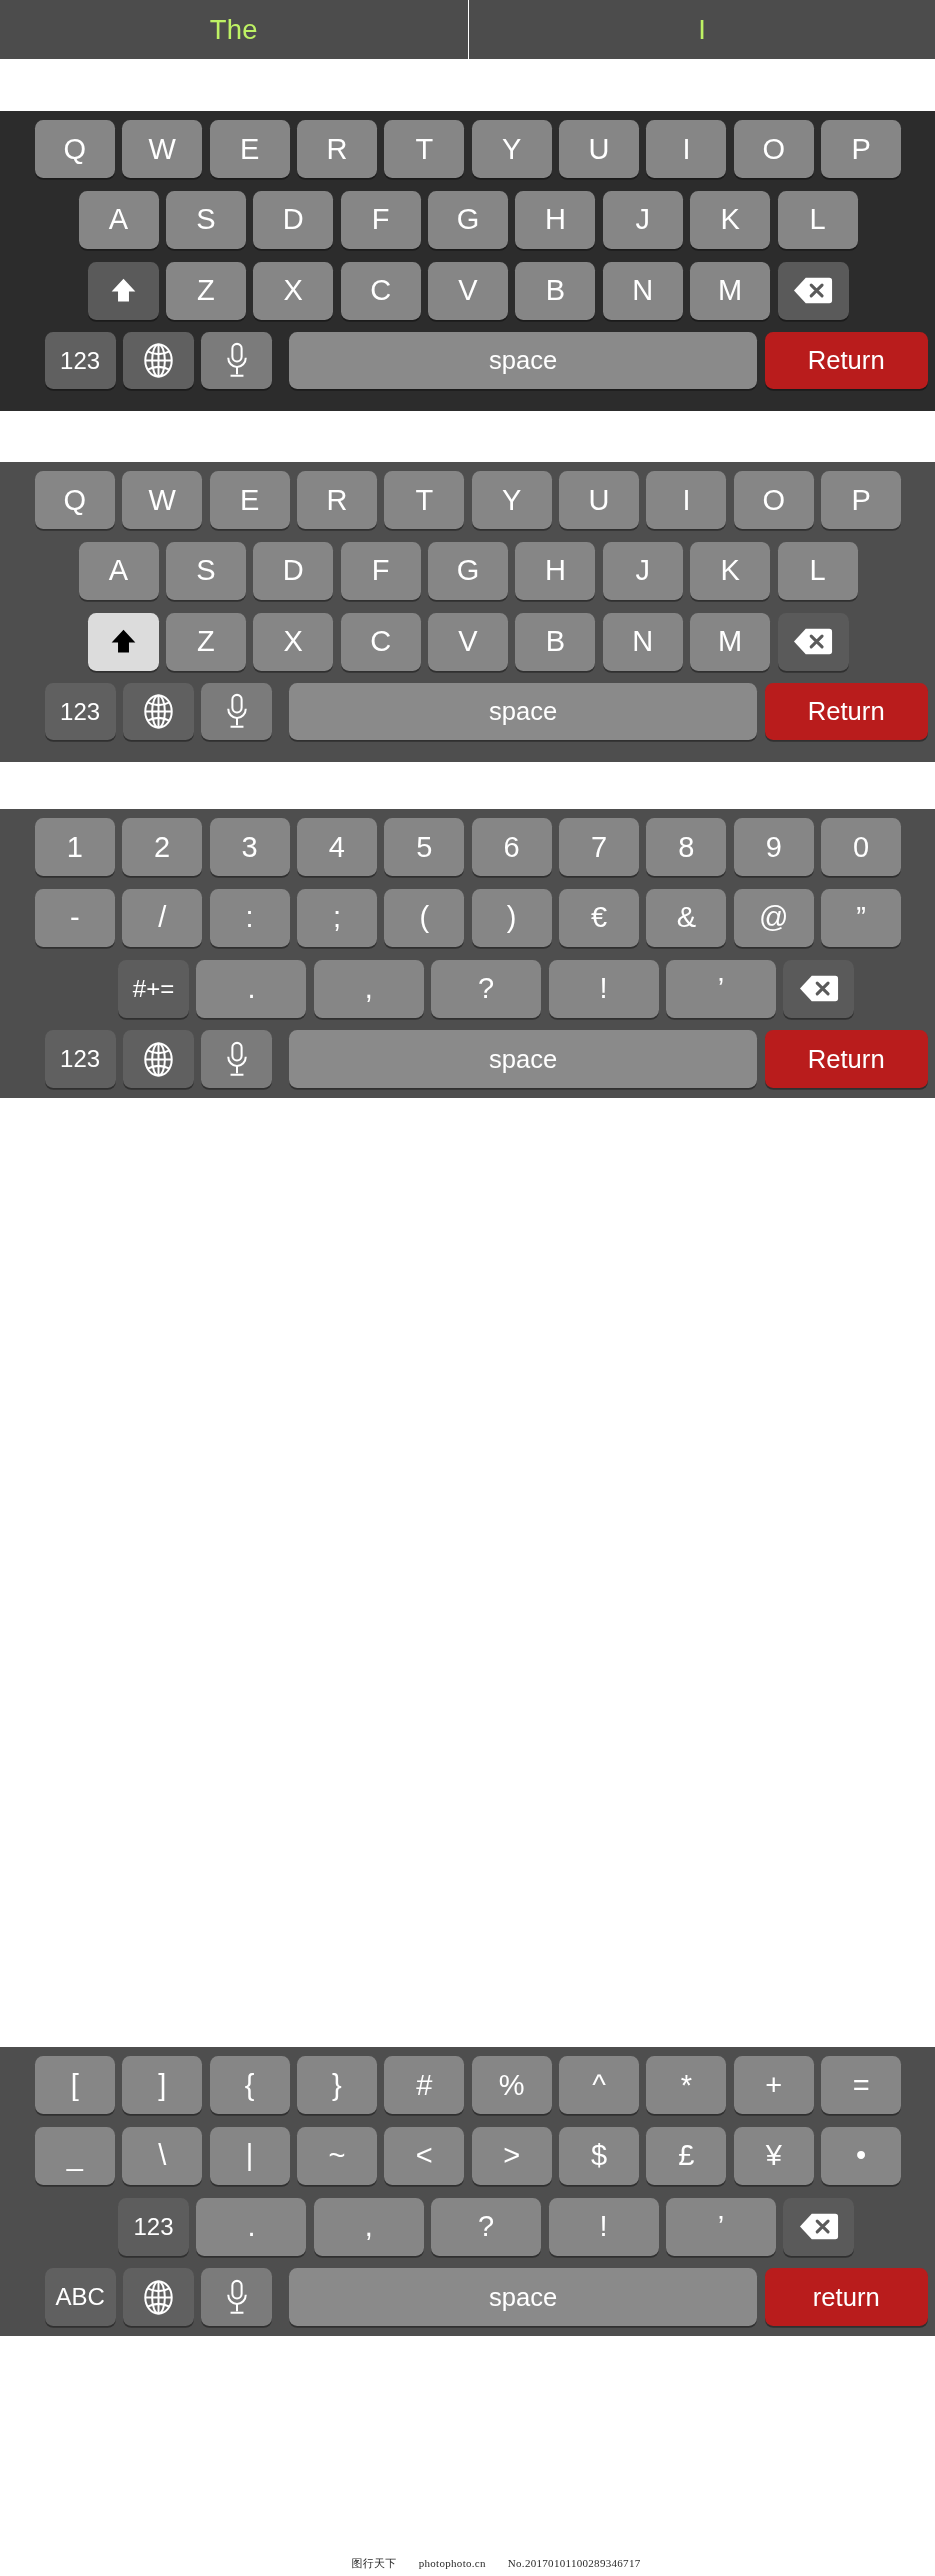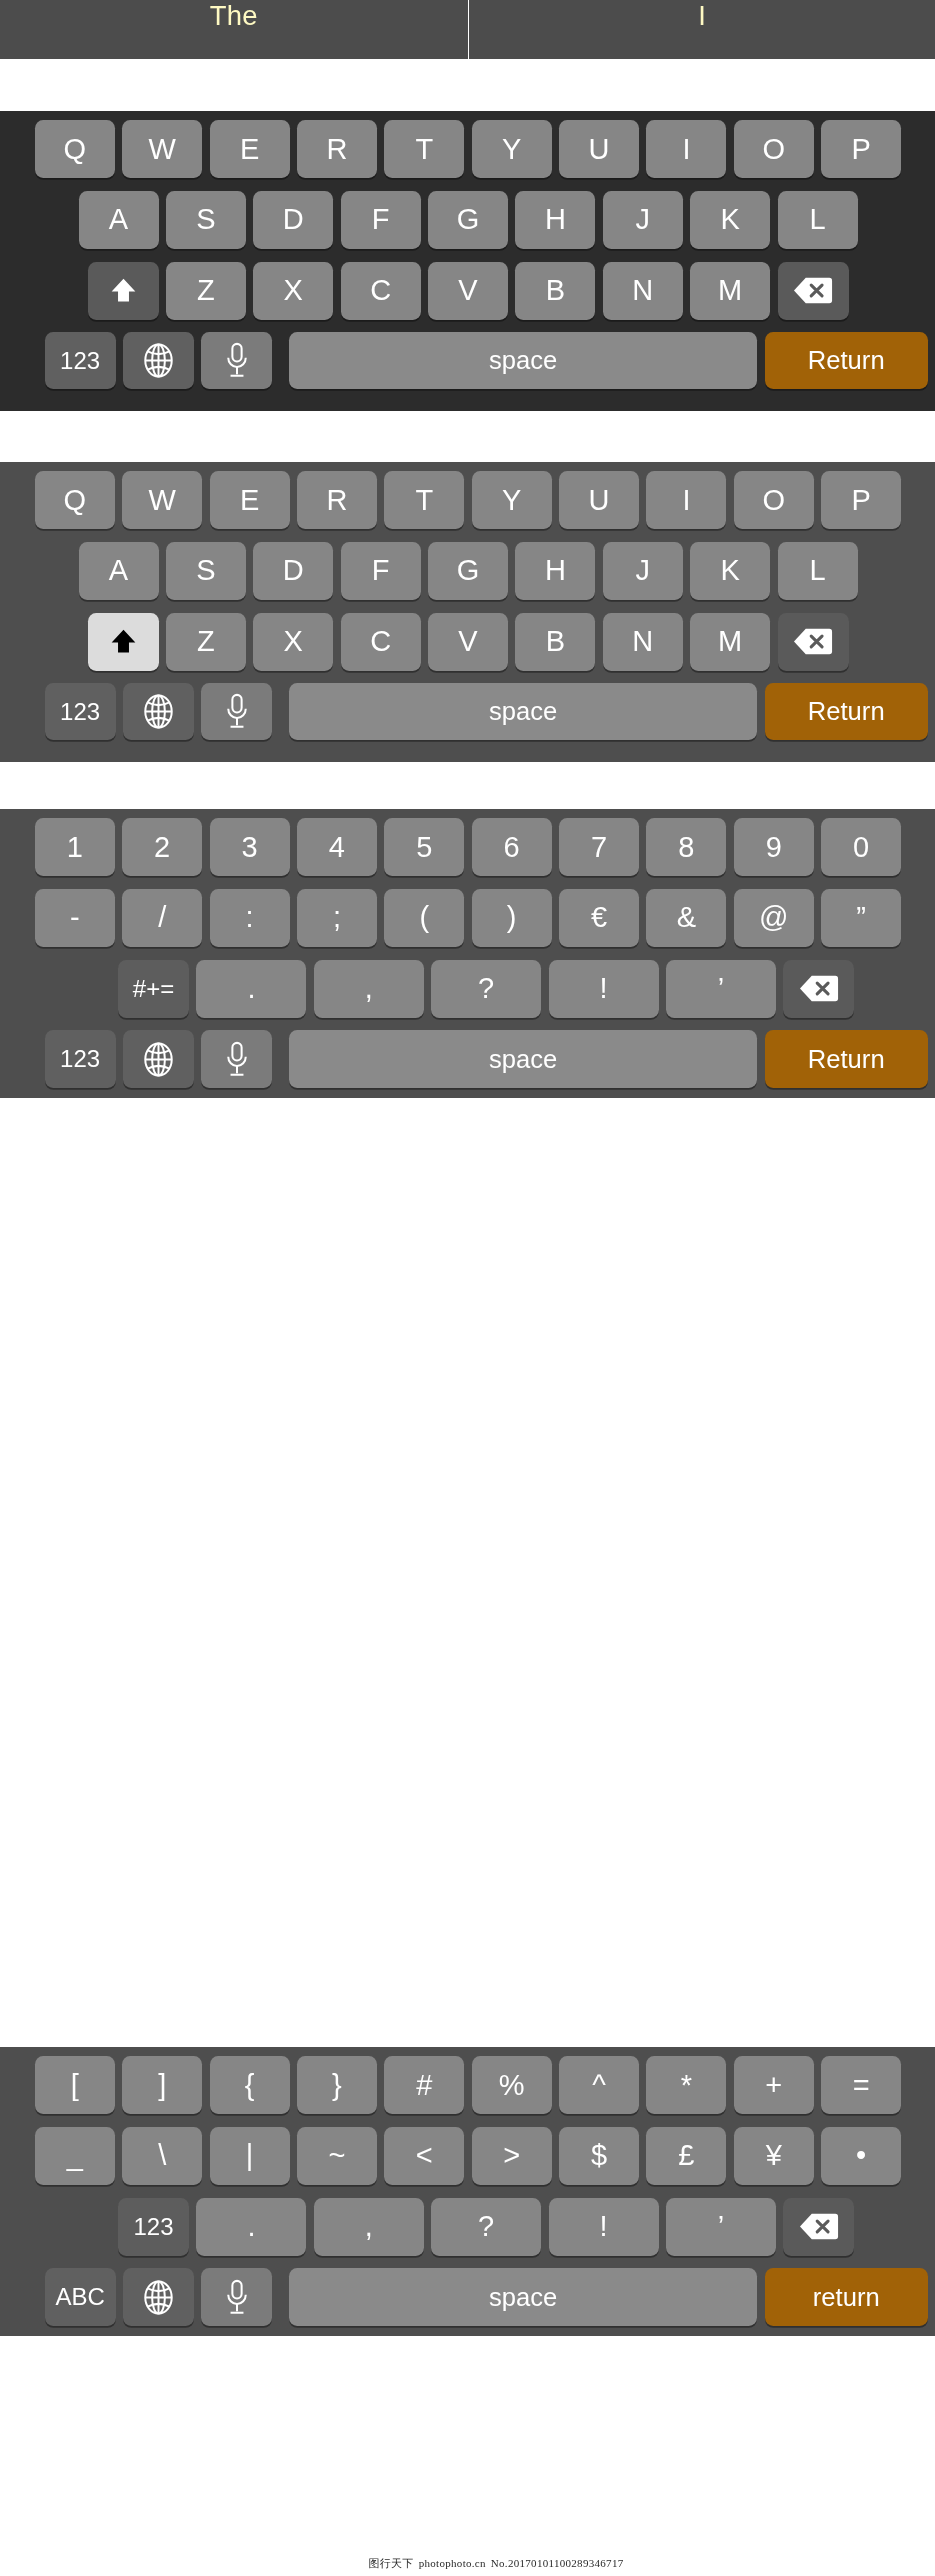--- a/index.html
+++ b/index.html
@@ -14,22 +14,22 @@
 
   
   .suggestion-bar {
     position: absolute; left: 0; top: 0;
     width: 936px; height: 59px;
     background: #4c4c4c;
     display: flex; align-items: stretch;
   }
   .suggestion-cell {
     flex: 1 1 0;
-    display: flex; justify-content: center;
-    color: #fef9c3;
+    display: flex; align-items: center; justify-content: center;
+    color: #bef264;
     font-size: 27.4px;
     letter-spacing: 0.2px;
   }
   .suggestion-cell + .suggestion-cell { border-left: 1.8px solid #ffffff; }
 
   
   .keyboard {
     position: absolute; left: 0;
     width: 936px;
     padding: 9.1px 4.6px 9.1px 4.6px;
@@ -56,21 +56,21 @@
     font-size: 29px;
     line-height: 1;
     box-shadow: 0 1.8px 0 rgba(0,0,0,0.38);
     user-select: none;
   }
   .key.letter  { flex: 0 0 80px; }
   .key.shift   { flex: 0 0 71px; background: #5a5a5a; }
   .key.shift-on{ flex: 0 0 71px; background: #dcdcdc; }
   .key.bksp    { flex: 0 0 71px; background: #5a5a5a; }
   .key.space   { flex: 1 1 auto; background: #8a8a8a; margin-left: 13px; }
-  .key.ret     { flex: 0 0 163px; background: #a16207; }
+  .key.ret     { flex: 0 0 163px; background: #b91c1c; }
   .key.mic     { flex: 0 0 71px; background: #7b7b7b; }
   .key.globe   { flex: 0 0 71px; background: #606060; }
   .key.num     { flex: 0 0 71px; background: #606060; }
   .key.numrow  { flex: 0 0 80px; }
   .key.symsm   { flex: 0 0 80px; background: #5d5d5d; }
   .key.punct   { flex: 0 0 110px; }
   .key.small-label { font-size: 24px; margin-left: 40px; }
   .key.med-label   { font-size: 25.6px; }
 
   
@@ -86,21 +86,21 @@
   
   .indent-home { padding: 0 40px; }
 
   
   .watermark {
     position: absolute;
     left: 345px; bottom: 2.7px;
     width: 302px; height: 20px;
     background: rgba(255,255,255,0.72);
     display: flex; align-items: center; justify-content: center;
-    gap: 5px;
+    gap: 22px;
     font-family: "Liberation Serif", serif;
     font-size: 11px;
     color: #2a2a2a;
     white-space: nowrap;
     letter-spacing: 0.3px;
   }
 </style>
 </head>
 <body>
 

